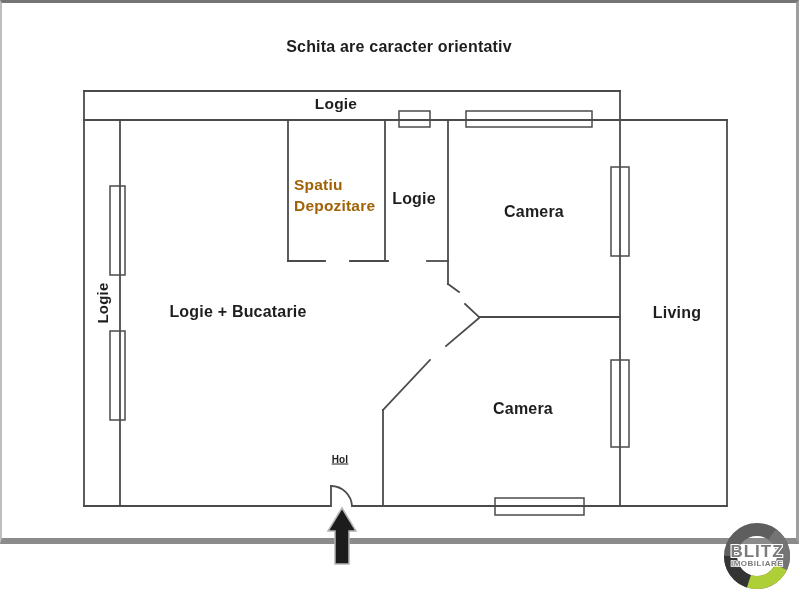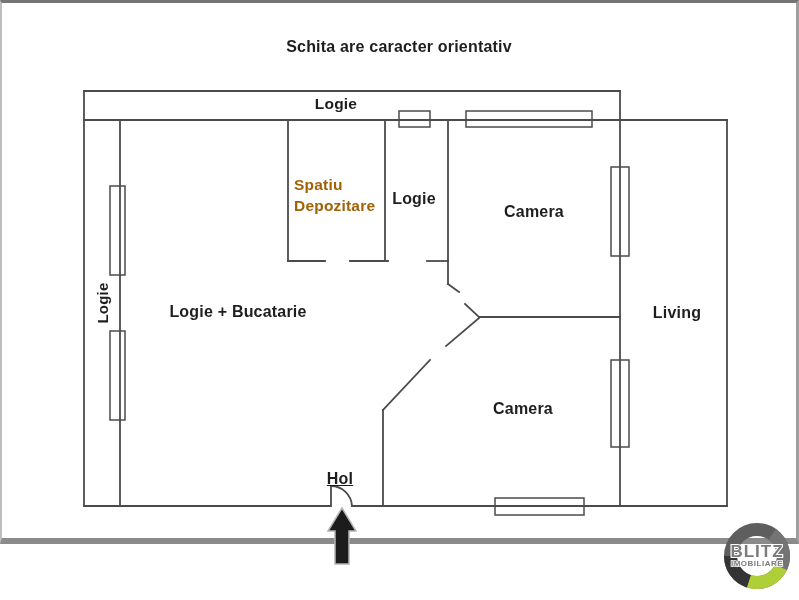--- a/index.html
+++ b/index.html
@@ -84,21 +84,21 @@
   <div class="lbl lbl-vert" style="left:100px;top:300px;font-size:15px;">Logie</div>
   <div class="lbl-block" style="left:292px;top:171px;">
     <div>Spatiu</div>
     <div>Depozitare</div>
   </div>
   <div class="lbl" style="left:412px;top:196px;">Logie</div>
   <div class="lbl" style="left:532px;top:209px;">Camera</div>
   <div class="lbl" style="left:236px;top:309px;">Logie + Bucatarie</div>
   <div class="lbl" style="left:675px;top:310px;">Living</div>
   <div class="lbl" style="left:521px;top:406px;">Camera</div>
-  <div class="lbl" style="left:338px;top:476px;font-size:16px;text-decoration:underline;">Hol</div>
+  <div class="lbl" style="left:338px;top:456px;font-size:10px;text-decoration:underline;">Hol</div>
 
   <svg class="logo" viewBox="0 0 80 80">
     <g fill="none" stroke-width="13">
       <circle cx="40" cy="40" r="26.5" stroke="#5e5e5e"></circle>
       <path d="M 55.2 18.3 A 26.5 26.5 0 0 1 64.0 51.2" stroke="#747474"></path>
       <path d="M 64.0 51.2 A 26.5 26.5 0 0 1 31.8 65.2" stroke="#aecf38"></path>
       <path d="M 31.8 65.2 A 26.5 26.5 0 0 1 13.5 40.0" stroke="#343434"></path>
     </g>
     <text x="40" y="41" text-anchor="middle" font-size="17" font-weight="bold" letter-spacing="1" fill="#7b7b7b" stroke="#ffffff" stroke-width="2.2" paint-order="stroke">BLITZ</text>
     <text x="40" y="50" text-anchor="middle" font-size="8" font-weight="bold" letter-spacing="0.5" fill="#7b7b7b" stroke="#ffffff" stroke-width="1.6" paint-order="stroke">IMOBILIARE</text>

